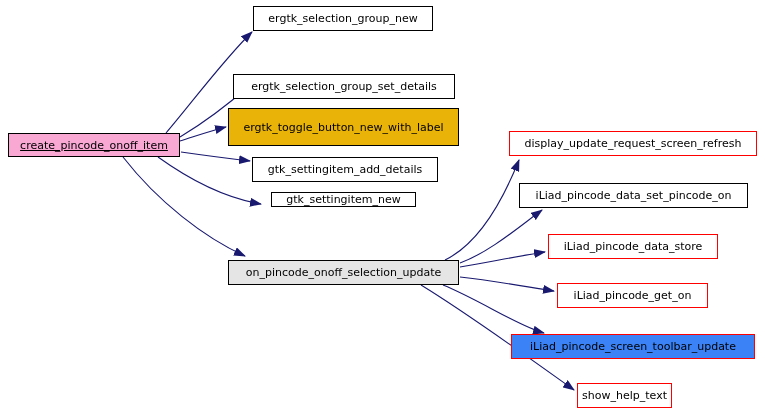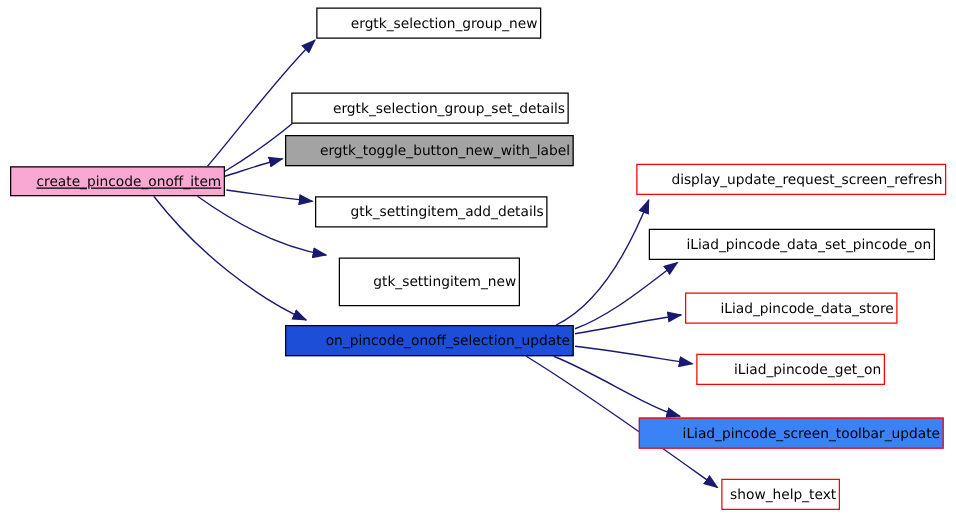--- a/index.html
+++ b/index.html
@@ -6,21 +6,21 @@
   #canvas{
     position:relative;
     width:765px;height:417px;
     background:#ffffff;
     font-family:"DejaVu Sans","Liberation Sans",sans-serif;
     overflow:hidden;
   }
   #edges{position:absolute;left:0;top:0;width:765px;height:417px;}
   .node{
     position:absolute;
-    display:flex;align-items:center;justify-content:flex-end;
+    display:flex;align-items:center;justify-content:center;
     box-sizing:border-box;
     border:1px solid #000;
     background:#ffffff;
     font-size:11px;
     color:#000;
     white-space:nowrap;
     cursor:pointer;
   }
   .node.root{cursor:default;}
   .node span{display:block;padding:0 2px;}
@@ -53,30 +53,30 @@
   <div id="nodes">
       <div class="node root" style="left: 8px; top: 133px; width: 172px; height: 24px; background: #f9a8d4; border-color: rgb(0, 0, 0); text-decoration: underline;">
         <span>create_pincode_onoff_item</span>
       </div>
       <div class="node" style="left: 253px; top: 6px; width: 180px; height: 25px; background: rgb(255, 255, 255); border-color: rgb(0, 0, 0);">
         <span>ergtk_selection_group_new</span>
       </div>
       <div class="node" style="left: 233px; top: 58px; width: 222px; height: 25px; background: rgb(255, 255, 255); border-color: rgb(0, 0, 0); margin-top: 16px;">
         <span>ergtk_selection_group_set_details</span>
       </div>
-      <div class="node" style="left: 228px; top: 108px; width: 231px; height: 25px; background: #a3a3a3; border-color: rgb(0, 0, 0);">
+      <div class="node" style="left: 228px; top: 108px; width: 231px; height: 38px; background: #eab308; border-color: rgb(0, 0, 0);">
         <span>ergtk_toggle_button_new_with_label</span>
       </div>
       <div class="node" style="left: 252px; top: 157px; width: 186px; height: 25px; background: rgb(255, 255, 255); border-color: rgb(0, 0, 0);">
         <span>gtk_settingitem_add_details</span>
       </div>
-      <div class="node" style="left: 271px; top: 206px; width: 145px; height: 39px; background: rgb(255, 255, 255); border-color: rgb(0, 0, 0);">
+      <div class="node" style="left: 271px; top: 192px; width: 145px; height: 15px; background: rgb(255, 255, 255); border-color: rgb(0, 0, 0);">
         <span>gtk_settingitem_new</span>
       </div>
-      <div class="node" style="left: 228px; top: 260px; width: 231px; height: 25px; background: #1d4ed8; border-color: rgb(0, 0, 0);">
+      <div class="node" style="left: 228px; top: 260px; width: 231px; height: 25px; background: #e5e5e5; border-color: rgb(0, 0, 0);">
         <span>on_pincode_onoff_selection_update</span>
       </div>
       <div class="node" style="left: 509px; top: 131px; width: 248px; height: 25px; background: rgb(255, 255, 255); border-color: rgb(255, 0, 0);">
         <span>display_update_request_screen_refresh</span>
       </div>
       <div class="node" style="left: 519px; top: 183px; width: 229px; height: 25px; background: rgb(255, 255, 255); border-color: rgb(0, 0, 0);">
         <span>iLiad_pincode_data_set_pincode_on</span>
       </div>
       <div class="node" style="left: 548px; top: 234px; width: 170px; height: 25px; background: rgb(255, 255, 255); border-color: rgb(255, 0, 0);">
         <span>iLiad_pincode_data_store</span>

